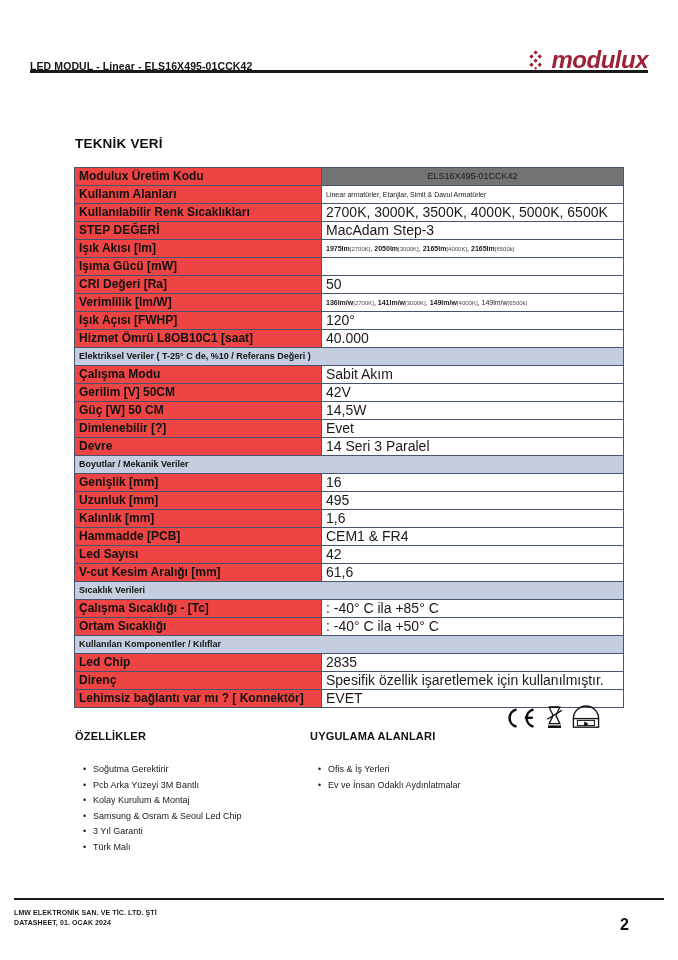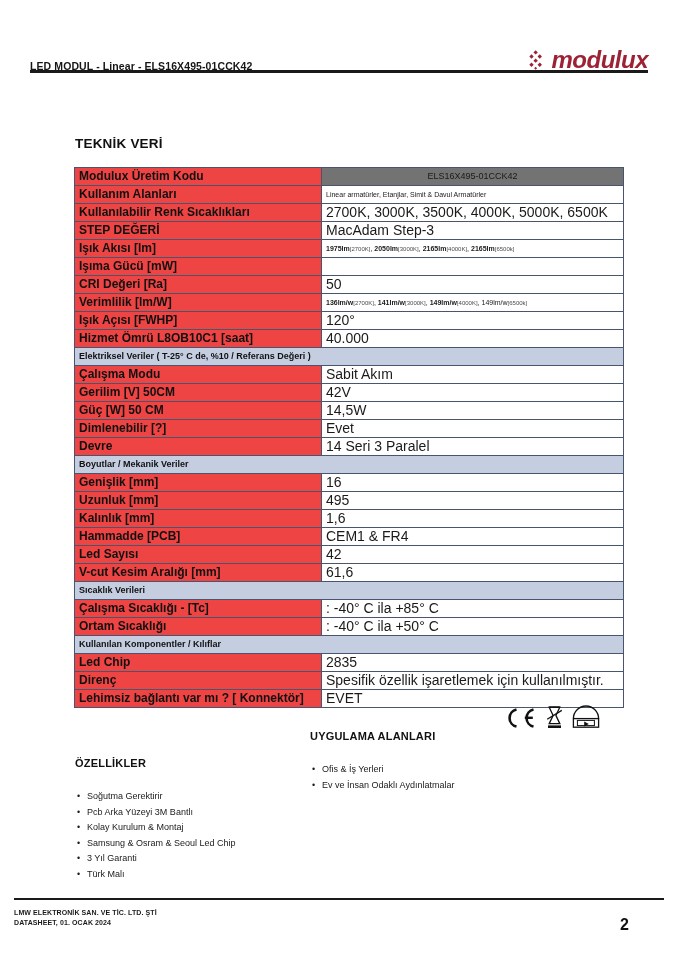--- a/index.html
+++ b/index.html
@@ -131,39 +131,39 @@
     display: flex;
     align-items: flex-end;
     gap: 9px;
   }
   .cert-icons svg { display: block; }
 
   
   .col-features {
     position: absolute;
     left: 75px;
-    top: 757px;
+    top: 730px;
     width: 225px;
   }
   .col-apps {
     position: absolute;
     left: 310px;
     top: 730px;
     width: 260px;
   }
   .col-head {
     font-size: 11px;
     font-weight: bold;
     letter-spacing: 0.2px;
     color: #111;
     margin-bottom: 20px;
   }
   .bullets {
     list-style: none;
-    margin: 2px;
+    margin: 8px;
     padding: 0;
   }
   .bullets li {
     font-size: 9px;
     line-height: 15.5px;
     color: #1a1a1a;
     padding-left: 10px;
     position: relative;
     white-space: nowrap;
   }

